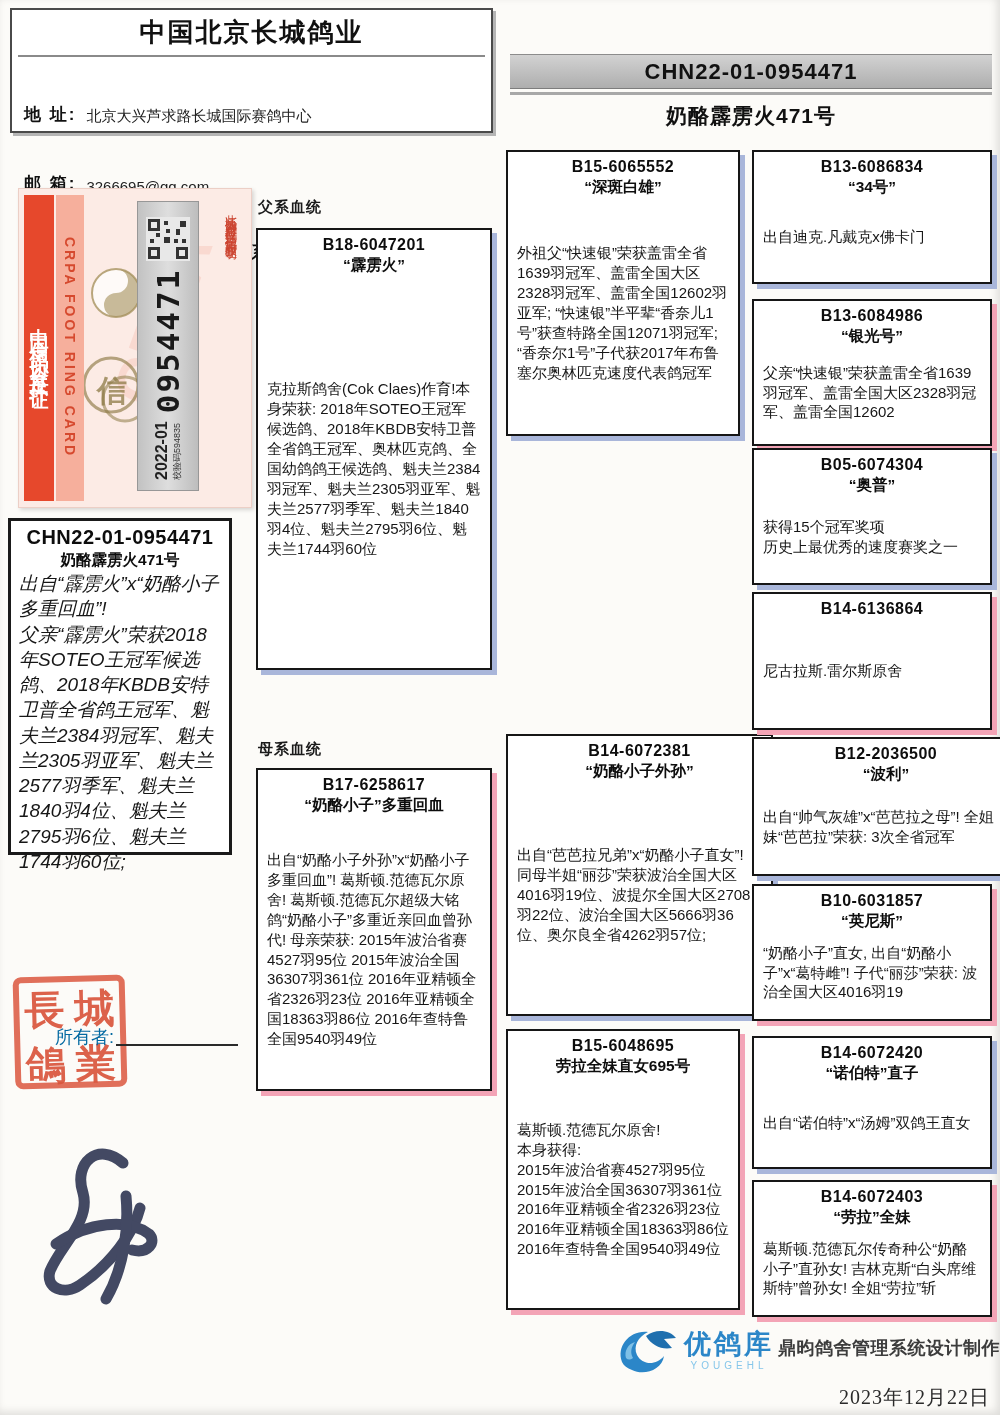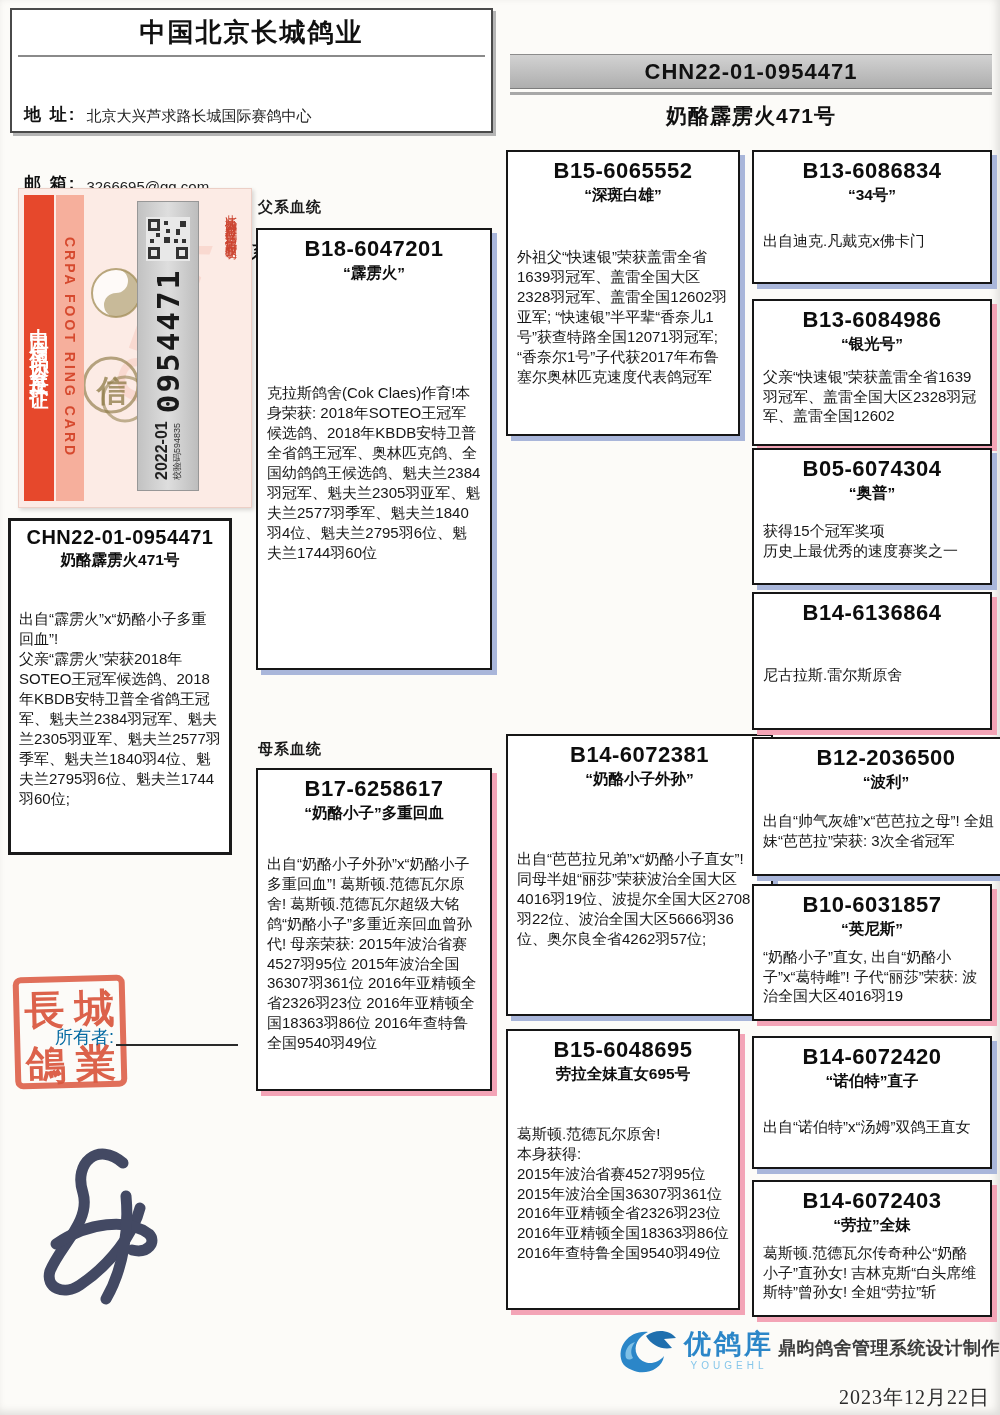--- a/index.html
+++ b/index.html
@@ -40,27 +40,27 @@
   #rc-year{font-weight:bold;font-size:16px;color:#222;}
   #rc-check{font-size:9px;color:#333;}
   #rc-number{font-weight:bold;font-size:31px;letter-spacing:2px;color:#1a1a1a;font-family:"DejaVu Sans Mono",monospace;}
   #rc-qr{margin-left:8px;}
   #rc-note{position:absolute;left:203px;top:16px;height:290px;color:#cc4430;font-size:12px;letter-spacing:2px;
            writing-mode:vertical-rl;}
   
   #subject-box{position:absolute;left:8px;top:518px;width:224px;height:337px;background:#fff;
                border:3px solid #1a1a1a;box-sizing:border-box;display:flex;flex-direction:column;padding:5px 8px;}
   #subject-box .pbox-title{font-size:20px;}
-  #subject-box .pbox-body{font-size:15px;}
+  #subject-box .pbox-body{font-size:19px;font-style:italic;}
   
   .pbox{position:absolute;background:#fff;border:2px solid #161616;box-sizing:border-box;
         display:flex;flex-direction:column;padding:6px 9px;}
   .pbox.blue{box-shadow:5px 5px 0 #a9b6da;}
   .pbox.pink{box-shadow:5px 5px 0 #f3a4b6;}
-  .pbox-title{text-align:center;font-weight:bold;font-size:22px;letter-spacing:.5px;color:#0d0d0d;}
+  .pbox-title{text-align:center;font-weight:bold;font-size:16px;letter-spacing:.5px;color:#0d0d0d;}
   .pbox-sub{text-align:center;font-weight:bold;font-size:15.5px;margin-top:1px;color:#0d0d0d;}
   .pbox-body{font-size:15px;line-height:1.33;color:#161616;white-space:pre-line;margin:auto 0;}
   .lineage-label{position:absolute;font-weight:bold;font-size:15px;color:#1a1a1a;letter-spacing:1px;}
   
   #owner-seal{position:absolute;left:14px;top:976px;width:112px;height:112px;border:6px solid rgba(216,72,46,.85);
               border-radius:8px;transform:rotate(-1.5deg);display:grid;grid-template-columns:1fr 1fr;
               grid-template-rows:1fr 1fr;box-sizing:border-box;opacity:.92;}
   #owner-seal span{display:flex;align-items:center;justify-content:center;
                    font-family:"Liberation Serif",serif;font-weight:bold;font-size:40px;color:rgba(214,70,44,.92);}
   #owner-label{position:absolute;left:55px;top:1025px;font-size:18px;color:#0369a1;z-index:3;text-align:center;}

